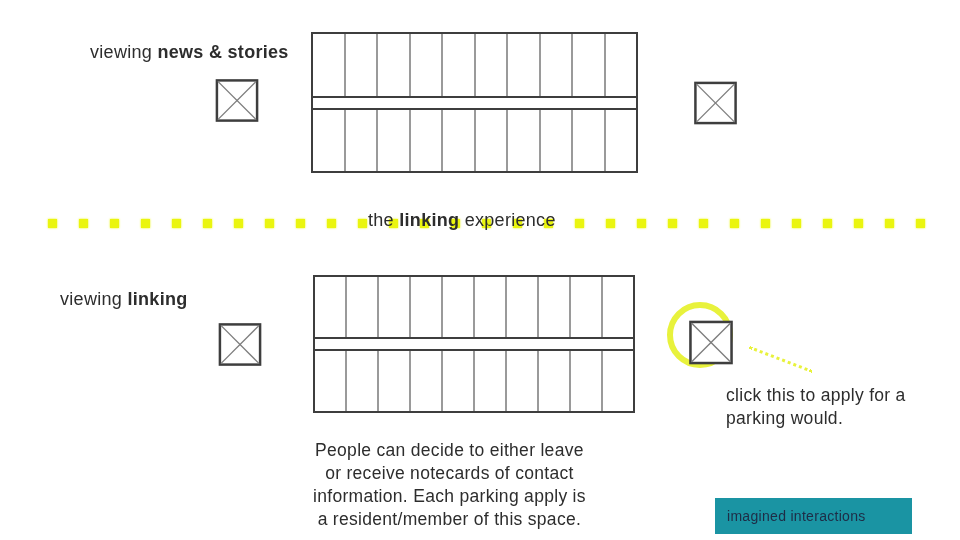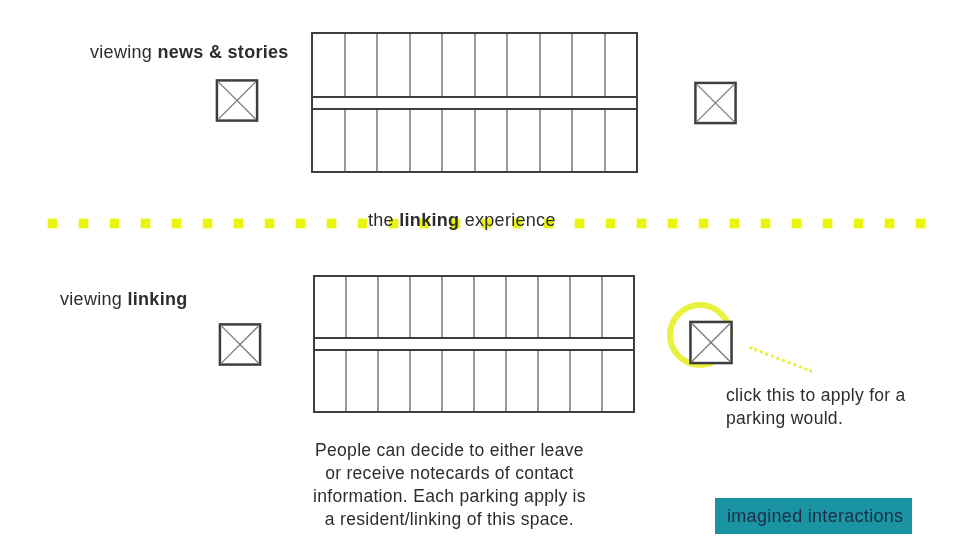--- a/index.html
+++ b/index.html
@@ -39,21 +39,21 @@
   }
   .callout-line {
     position:absolute; left:750px; top:346px; width:67px; height:0;
     border-top:3px dotted var(--circle-yellow,#e8f23c);
     transform:rotate(21deg); transform-origin:left top;
   }
 
   .footer-tag {
     position:absolute; left:715px; top:498px; width:197px; height:36px;
     background:var(--teal,#1a94a3); color:var(--navy,#1e2c46);
-    font-size:18px; display:flex; align-items:center; padding-left:12px;
+    font-size:14px; display:flex; align-items:center; padding-left:12px;
   }
 </style>
 </head>
 <body>
 
 <div id="slide">
 
   <div class="label" style="left:60px; top:42px;margin-left:30px;"><span>viewing </span><b>news &amp; stories</b></div>
 
   <svg class="xbox" style="left:215px; top:78px;" width="44" height="45" viewBox="0 0 46 46">
@@ -178,20 +178,20 @@
 
   <div class="note" style="left:698px; top:384px; line-height:23px;margin-left:28px;">
     <div>click this to apply for a</div>
     <div>parking would.</div>
   </div>
 
   <div class="note" style="left:313px; top:439px; line-height:23px;text-align:center;">
     <div>People can decide to either leave</div>
     <div>or receive notecards of contact</div>
     <div>information. Each parking apply is</div>
-    <div>a resident/linking of this space.</div>
+    <div>a resident/member of this space.</div>
   </div>
 
   <div class="footer-tag">
     <span>imagined interactions</span>
   </div>
 
 </div>
 
 </body></html>

